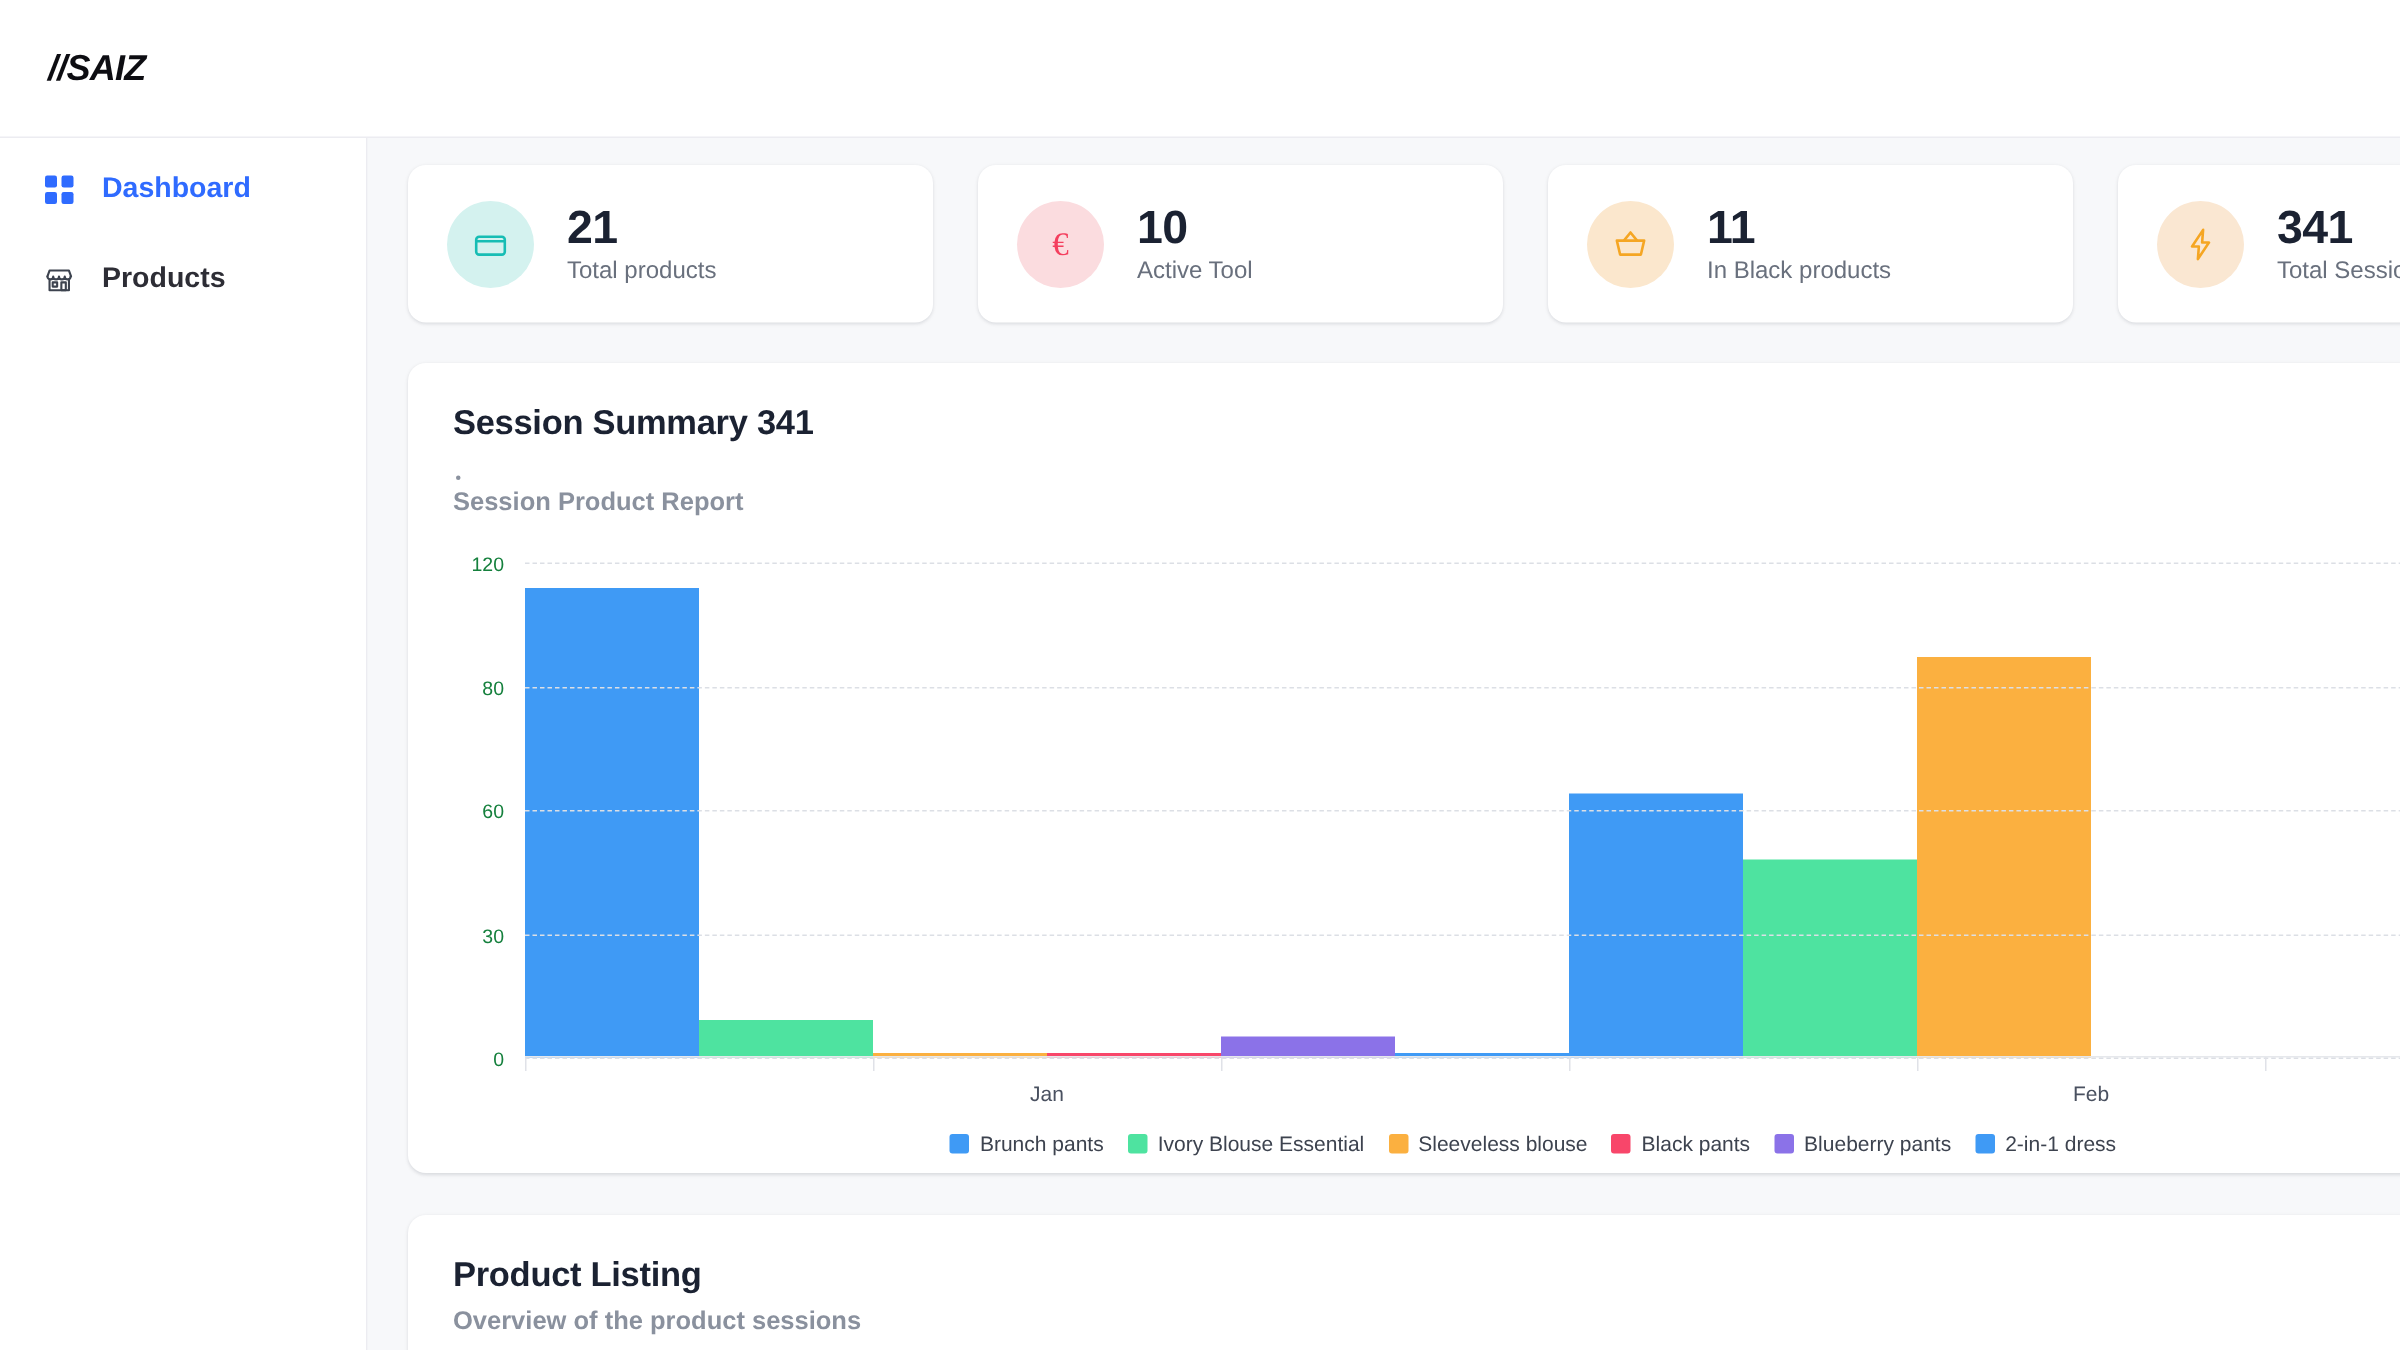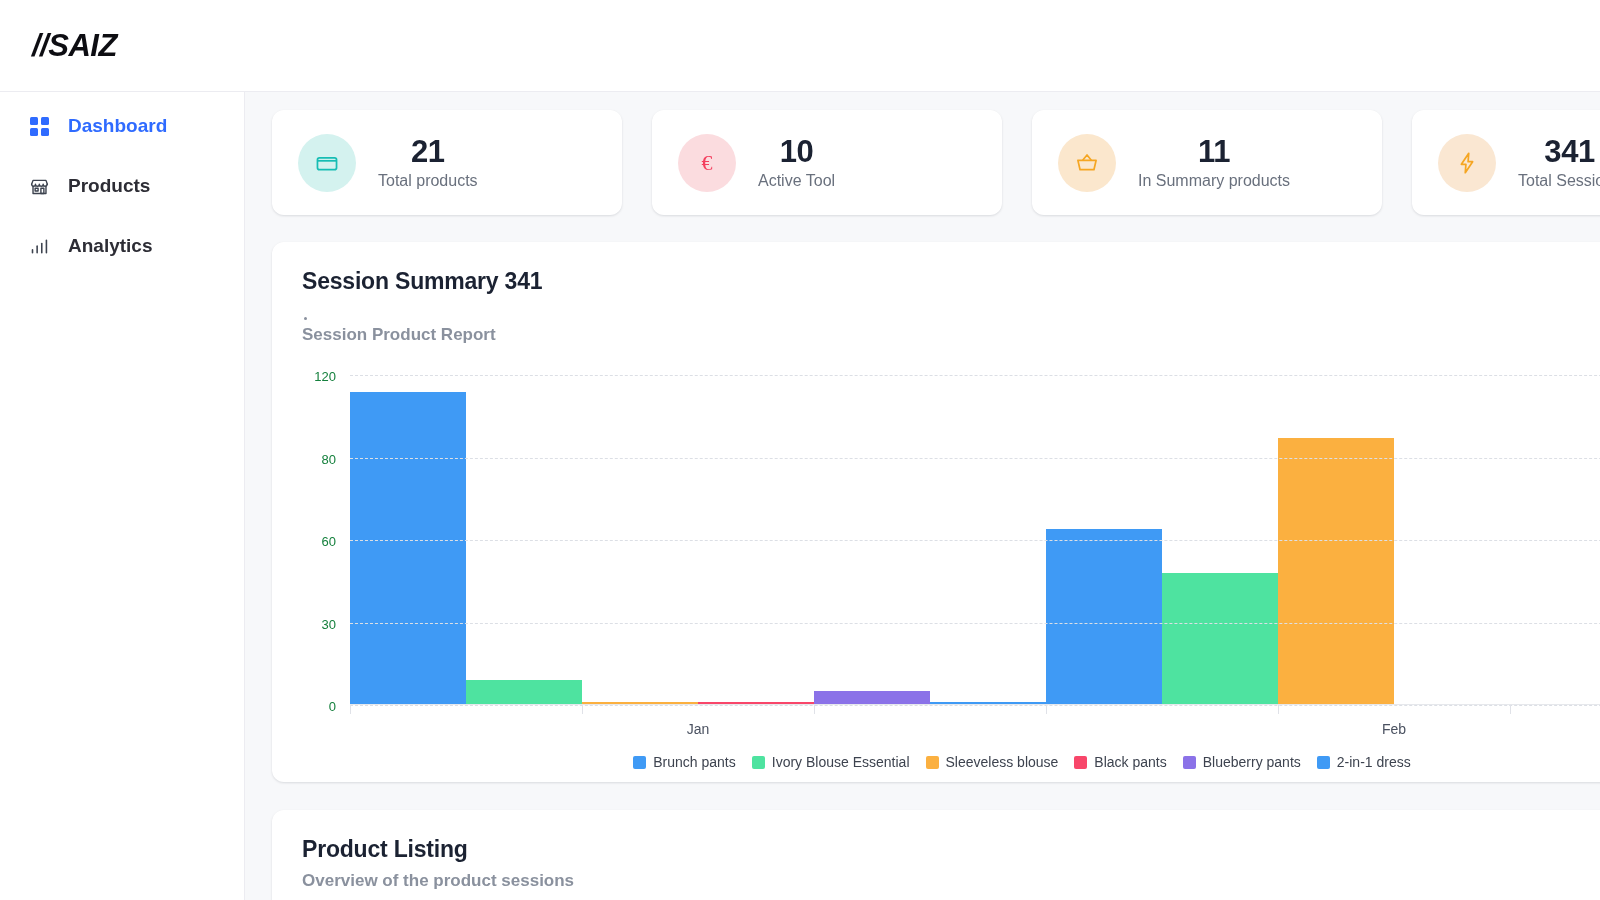--- a/index.html
+++ b/index.html
@@ -12,21 +12,21 @@
   .app { width: 1600px; height: 900px; position: relative; background: #f7f8fa; }
 
   
   .topbar {
     position: absolute; top: 0; left: 0; width: 1600px; height: 92px;
     background: #ffffff; border-bottom: 1px solid #ececf1;
     display: flex; align-items: center;
   }
   .brand {
     margin-left: 32px;
-    font-size: 31px; font-weight: 700; letter-spacing: -0.5px;
+    font-size: 24px; font-weight: 700; letter-spacing: -0.5px;
     color: #0d0d12; font-style: italic;
     font-family: "Liberation Sans", sans-serif;
   }
 
   
   .sidebar {
     position: absolute; top: 92px; left: 0; width: 245px; height: 808px;
     background: #ffffff; border-right: 1px solid #ececf1;
     padding-top: 12px;
   }
@@ -55,21 +55,20 @@
     display: flex; gap: 30px;
     padding: 18px 0 0 27px;
     width: 1500px;
   }
   .stat-card {
     background: #fff; border-radius: 12px;
     box-shadow: 0 1px 3px rgba(16,24,40,.08), 0 1px 2px rgba(16,24,40,.05);
     width: 350px; min-width: 350px; height: 105px;
     display: flex; align-items: center; gap: 22px;
     padding: 0 26px;
-    text-align: center;
   }
   .stat-circle {
     width: 58px; height: 58px; min-width: 58px; border-radius: 50%;
     display: flex; align-items: center; justify-content: center;
   }
   .stat-val { font-size: 31px; font-weight: 700; color: #1b2232; line-height: 1.08; letter-spacing: -0.4px; }
   .stat-lbl { font-size: 16px; color: #69707d; margin-top: 3px; white-space: nowrap; }
 
   
   .chart-panel {
@@ -162,31 +161,20 @@
           <path d="M3 9.5 L4.6 5 h14.8 L21 9.5"></path>
           <path d="M3 9.5 a2.2 2.2 0 0 0 4.4 0 a2.2 2.2 0 0 0 4.4 0 a2.2 2.2 0 0 0 4.4 0 a2.2 2.2 0 0 0 4.4 0"></path>
           <path d="M4.6 11.6 V20 h14.8 v-8.4"></path>
           <rect x="7" y="14" width="3.4" height="3.2"></rect>
           <rect x="13.6" y="14" width="3.4" height="6"></rect>
         </svg>
       </span>
       <span class="nav-label">Products</span>
     </div>
 
-    <div class="nav-item">
-      <span class="nav-ico">
-        <svg width="21" height="21" viewBox="0 0 24 24" fill="none" stroke="#3d434f" stroke-width="1.8" stroke-linecap="round">
-          <path d="M4 19 v-3.2"></path>
-          <path d="M9.3 19 v-7.4"></path>
-          <path d="M14.6 19 v-10.5"></path>
-          <path d="M19.9 19 V5"></path>
-        </svg>
-      </span>
-      <span class="nav-label">Analytics</span>
-    </div>
   </div>
 
   <div class="main">
 
     <div class="stats-row">
 
       <div class="stat-card">
         <div class="stat-circle" style="background:#d4f2ef">
           <svg width="26" height="26" viewBox="0 0 24 24" fill="none" stroke="#17bdb4" stroke-width="1.6" stroke-linejoin="round">
             <rect x="3.2" y="7.2" width="17.6" height="11" rx="1.8"></rect>
@@ -211,21 +199,21 @@
 
       <div class="stat-card">
         <div class="stat-circle" style="background:#fbe7cd">
           <svg width="26" height="26" viewBox="0 0 24 24" fill="none" stroke="#f5a623" stroke-width="1.6" stroke-linecap="round" stroke-linejoin="round">
             <path d="M8.2 9.3 L12 4.6 l3.8 4.7"></path>
             <path d="M3.6 9.6 h16.8 l-2 8.6 H5.6 z"></path>
           </svg>
         </div>
         <div>
           <div class="stat-val">11</div>
-          <div class="stat-lbl">In Summary products</div>
+          <div class="stat-lbl">In Black products</div>
         </div>
       </div>
 
       <div class="stat-card">
         <div class="stat-circle" style="background:#fae7d2">
           <svg width="26" height="26" viewBox="0 0 24 24" fill="none" stroke="#f5a623" stroke-width="1.6" stroke-linejoin="round">
             <path d="M13.6 3 L6.8 13.2 h4.2 L10.4 21 l6.8 -10.2 h-4.2 z"></path>
           </svg>
         </div>
         <div>

